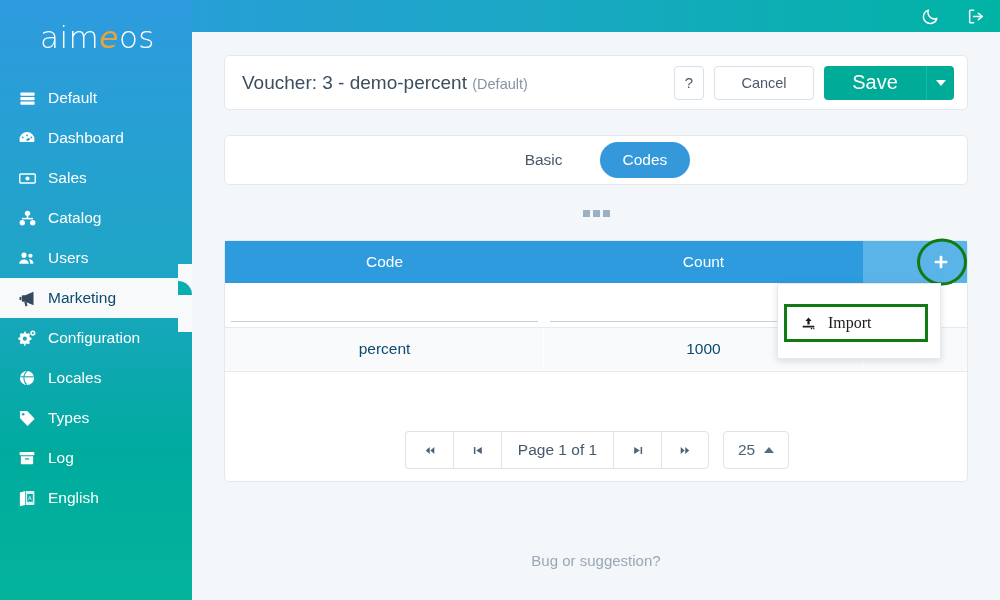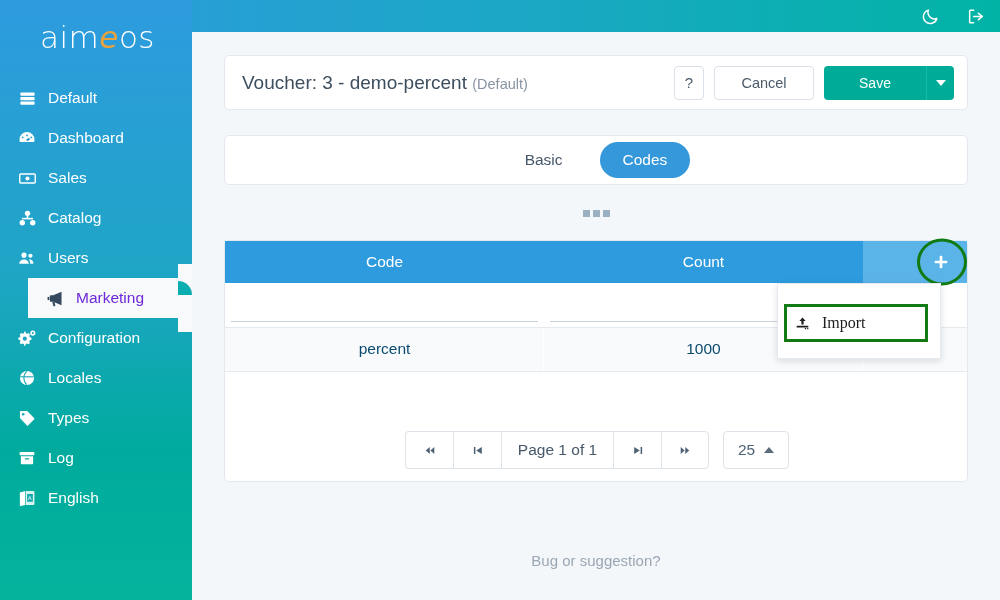--- a/index.html
+++ b/index.html
@@ -43,21 +43,21 @@
   .nav { display: flex; flex-direction: column; padding-top: 4px; }
   .nav-item {
     position: relative;
     height: 40px; display: flex; align-items: center;
     padding-left: 17px; gap: 11px;
     color: #ffffff; font-size: 15.5px;
     cursor: pointer;
   }
   .nav-item .ic { width: 20px; display: flex; align-items: center; justify-content: center; }
   .nav-item.active {
-    background: #f7f9fb; color: #6d28d9; margin-left: 28px;
+    background: #f7f9fb; color: #0c4a6e;
   }
   
   .nav-item.active::before,
   .nav-item.active::after {
     content: ""; position: absolute; right: 0; width: 14px; height: 14px;
     background: #f7f9fb;
   }
   .nav-item.active::before { top: -14px; }
   .nav-item.active::after  { bottom: -14px; }
   .notch-top, .notch-bottom {
@@ -94,21 +94,21 @@
     width: 30px; height: 34px; background: #fff; border: 1px solid #d9e0e7;
     color: #4a5a6a; font-size: 15px;
   }
   .btn-cancel {
     height: 34px; min-width: 100px; padding: 0 16px; margin-left: 10px;
     background: #fff; border: 1px solid #d9e0e7; color: #4a5a6a;
   }
   .save-group { display: flex; margin-left: 10px; }
   .btn-save {
     height: 34px; min-width: 102px; padding: 0 16px;
-    background: #00ab97; border: none; color: #fff; font-size: 14px;
+    background: #00ab97; border: none; color: #fff; font-size: 20px;
     border-radius: 4px 0 0 4px;
   }
   .btn-save-caret {
     width: 28px; height: 34px; background: #00ab97; border: none;
     border-left: 1px solid #13bba8; border-radius: 0 4px 4px 0;
     display: flex; align-items: center; justify-content: center;
   }
   .caret-down {
     width: 0; height: 0; border-left: 5px solid transparent;
     border-right: 5px solid transparent; border-top: 6px solid #ffffff;
@@ -180,21 +180,21 @@
     background: #ffffff; border: 1px solid #e6eaee;
     box-shadow: 0 2px 7px rgba(20,40,60,.14);
     padding: 14px 0 16px 0; z-index: 40;
   }
   .dd-item {
     height: 38px; display: flex; align-items: center; gap: 8px;
     padding-left: 22px; font-family: "Liberation Serif", serif;
     font-size: 16px; color: #1d1d1d; cursor: pointer;
   }
   .dd-item.boxed {
-    margin: 6px 12px 0 6px; border: 3px solid #127a12; padding-left: 8px; gap: 12px;
+    margin: 6px 12px 0 6px; border: 3px solid #127a12; padding-left: 14px; gap: 12px;
   }
   .dd-item svg { display: block; }
 
   
   .pager {
     position: absolute; left: 0; top: 190px; width: 744px;
     display: flex; align-items: center; justify-content: center; gap: 14px;
   }
   .pg-group { display: flex; }
   .pg-btn {

